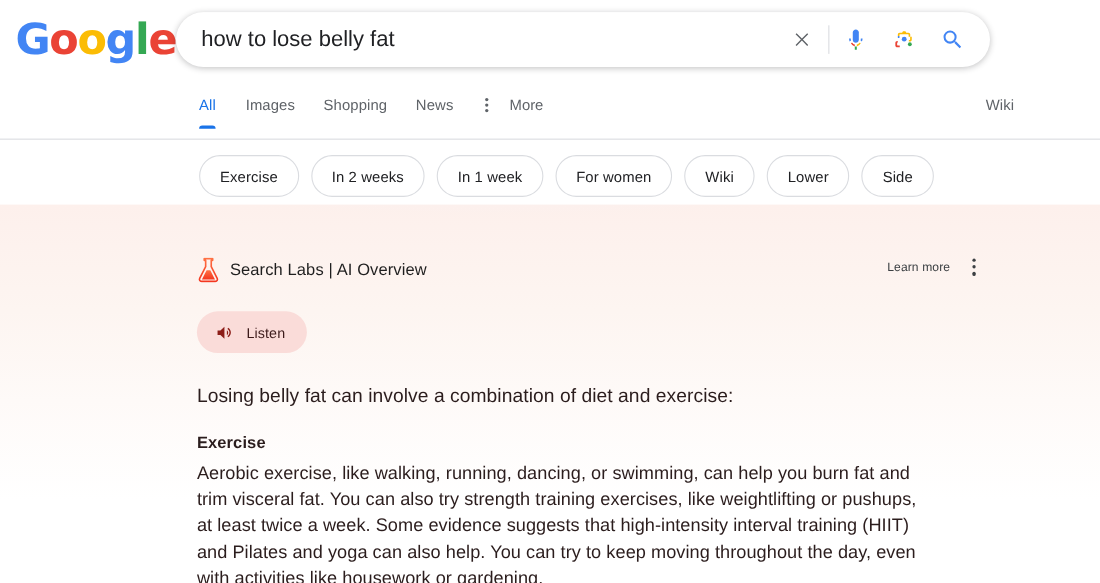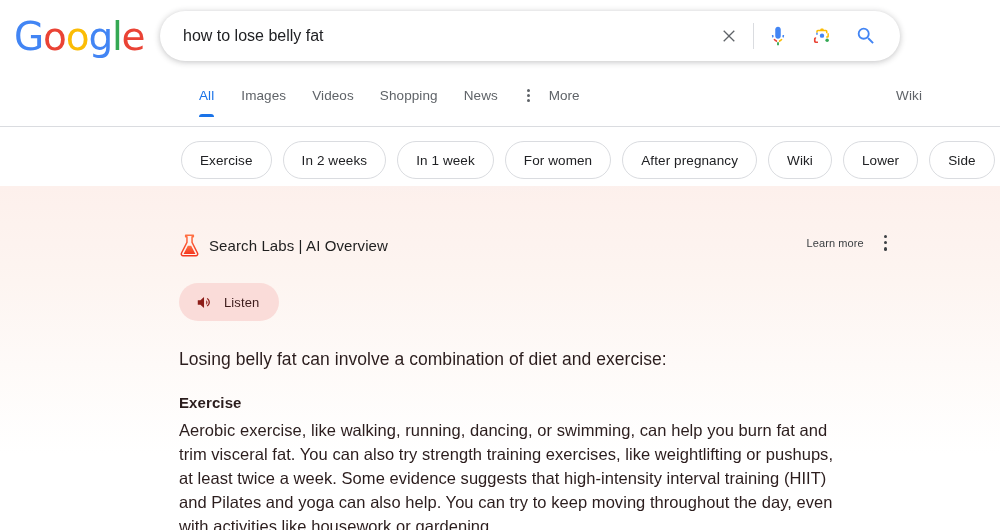--- a/index.html
+++ b/index.html
@@ -25,21 +25,21 @@
   }
 
   .logo {
     position: absolute;
     left: 14px;
     top: 17px;
     font-size: 39px;
     line-height: 1;
     letter-spacing: -1.2px;
     font-family: "DejaVu Sans", "Liberation Sans", sans-serif;
-    font-weight: 400;
+    font-weight: 700;
     user-select: none;
   }
   .logo span { display: inline-block; }
 
   
   .searchbar {
     position: absolute;
     left: 160px;
     top: 11px;
     width: 740px;
@@ -50,21 +50,21 @@
     box-shadow: 0 1px 6px rgba(32,33,36,0.28);
     display: flex;
     align-items: center;
   }
   .search-input {
     flex: 1;
     border: none;
     outline: none;
     background: transparent;
     font-family: "Liberation Sans", sans-serif;
-    font-size: 16px;
+    font-size: 20px;
     color: #202124;
     padding: 0 10px 0 22px;
     height: 100%;
   }
   .sb-icon {
     width: 26px;
     height: 26px;
     display: flex;
     align-items: center;
     justify-content: center;
@@ -91,21 +91,20 @@
     width: 100%;
     height: 42px;
   }
   .tabs {
     position: absolute;
     left: 181px;
     top: 0;
     display: flex;
     align-items: flex-end;
     gap: 0;
-    margin-left: 18px;
   }
   .tab {
     font-size: 13.5px;
     color: #5f6368;
     padding: 4px 13px 14px 13px;
     cursor: pointer;
     position: relative;
     white-space: nowrap;
     letter-spacing: 0.1px;
   }
@@ -344,42 +343,40 @@
       <svg width="22" height="22" viewBox="0 0 24 24">
         <path d="M15.5 14h-.79l-.28-.27A6.47 6.47 0 0 0 16 9.5 6.5 6.5 0 1 0 9.5 16c1.61 0 3.09-.59 4.23-1.57l.27.28v.79l5 4.99L20.49 19zm-6 0C7 14 5 12 5 9.5S7 5 9.5 5 14 7 14 9.5 12 14 9.5 14z" fill="#4285f4"></path>
       </svg>
     </div>
   </div>
 
   <div class="tabs-row">
     <div class="tabs">
       <div class="tab active">All</div>
       <div class="tab">Images</div>
-      <div class="tab">Videos</div>
       <div class="tab">Shopping</div>
       <div class="tab">News</div>
       <div class="tab-more">
         <span class="dots-v">
             <i></i>
             <i></i>
             <i></i>
           </span>
         <span>More</span>
       </div>
     </div>
     <div class="tools-btn">Wiki</div>
   </div>
   <div class="tabs-underline"></div>
 
   <div class="chips">
     <div class="chip">Exercise</div>
     <div class="chip">In 2 weeks</div>
     <div class="chip">In 1 week</div>
     <div class="chip">For women</div>
-    <div class="chip">After pregnancy</div>
     <div class="chip">Wiki</div>
     <div class="chip">Lower</div>
     <div class="chip">Side</div>
   </div>
 </div>
 
 <div class="ai-panel">
   <div class="ai-inner">
 
     <div class="ai-head">

